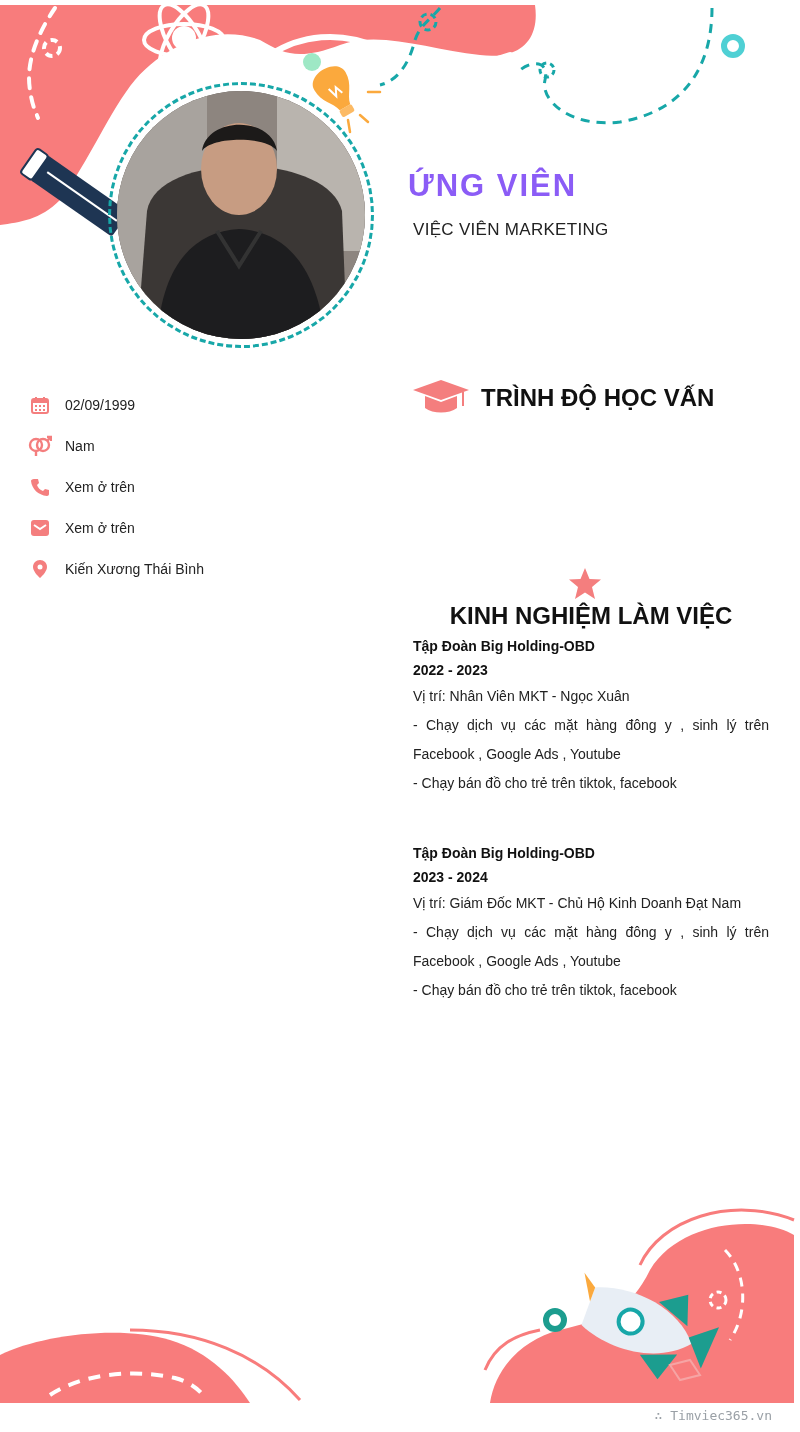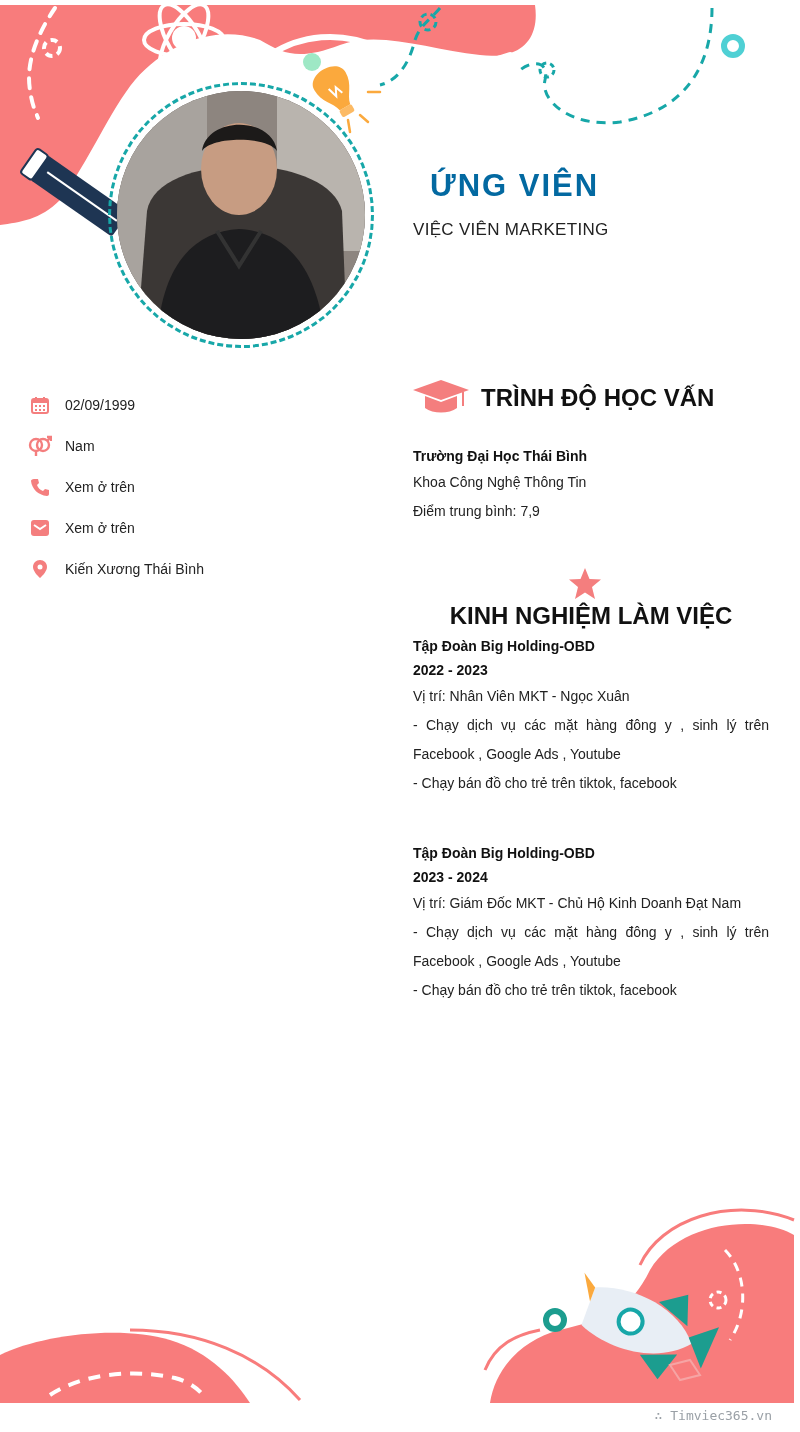--- a/index.html
+++ b/index.html
@@ -14,22 +14,22 @@
     position: absolute; left: 108px; top: 82px; width: 266px; height: 266px;
     border-radius: 50%; border: 3px dashed #17a7a8;
   }
   .avatar {
     position: absolute; left: 117px; top: 91px; width: 248px; height: 248px;
     border-radius: 50%; overflow: hidden;
     background: radial-gradient(circle at 50% 45%, #8a7f78 0%, #5f5853 55%, #2d2a29 100%);
   }
 
   .name {
-    position: absolute; left: 430px; top: 168px;
-    font-size: 31px; font-weight: 700; letter-spacing: 2px; color: #0369a1;
+    position: absolute; left: 408px; top: 168px;
+    font-size: 31px; font-weight: 700; letter-spacing: 2px; color: #8b5cf6;
   }
   .position {
     position: absolute; left: 413px; top: 220px;
     font-size: 17px; color: #222; letter-spacing: 0.3px;
   }
 
   .contact { position: absolute; left: 28px; top: 384px; width: 340px; }
   .contact-row { display: flex; align-items: center; height: 41px; }
   .contact-icon { width: 24px; height: 24px; margin-right: 13px; display: flex; align-items: center; justify-content: center; }
   .contact-text { font-size: 14px; color: #222; }
@@ -172,25 +172,20 @@
     <div class="section-head" style="height:40px;">
       <span style="width:56px;height:36px;margin-right:12px;display:inline-block;">
         <svg width="56" height="36" viewBox="0 0 56 36">
             <path d="M0 10 L28 0 L56 10 L28 20 Z" fill="#f47e7e"></path>
             <path d="M12 16 L12 28 C20 34 36 34 44 28 L44 16 L28 22 Z" fill="#f47e7e"></path>
             <line x1="50" y1="12" x2="50" y2="26" stroke="#f47e7e" stroke-width="2"></line>
           </svg>
       </span>
       <span class="section-title">TRÌNH ĐỘ HỌC VẤN</span>
     </div>
-    <div style="margin-top:26px;">
-      <div class="b" style="height:24px;line-height:24px;">Trường Đại Học Thái Bình</div>
-      <div class="t" style="height:29px;line-height:29px;">Khoa Công Nghệ Thông Tin</div>
-      <div class="t" style="height:29px;line-height:29px;">Điểm trung bình: 7,9</div>
-    </div>
   </div>
 
   <div class="section exp">
     <div class="section-head" style="height:40px;flex-direction:column;">
       <span style="width:36px;height:36px;margin-right:12px;display:inline-block;">
         <svg width="36" height="36" viewBox="0 0 36 36">
             <path d="M18 2 L22.5 13 L34 13.5 L25 21 L28 33 L18 26.5 L8 33 L11 21 L2 13.5 L13.5 13 Z" fill="#f47e7e"></path>
           </svg>
       </span>
       <span class="section-title">KINH NGHIỆM LÀM VIỆC</span>

